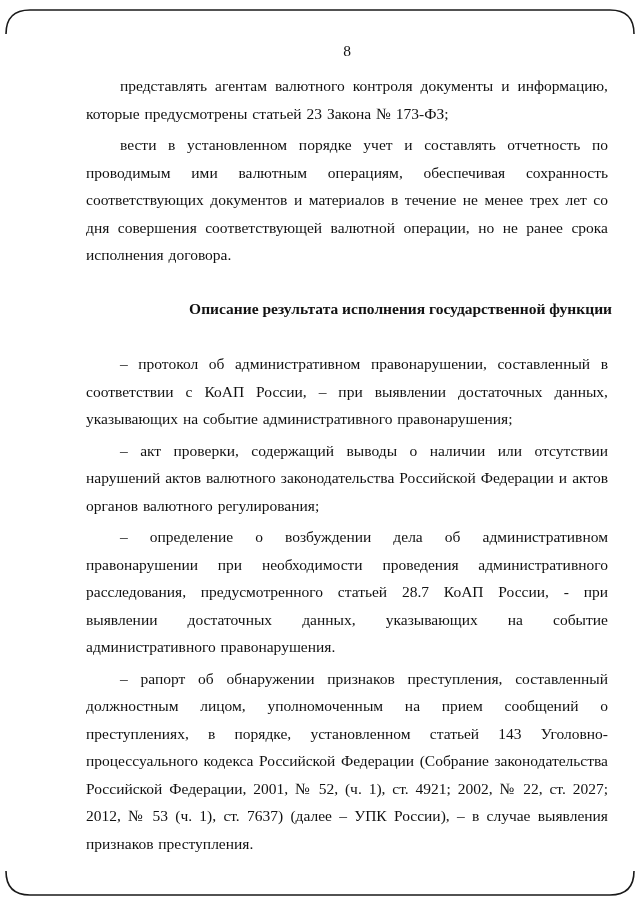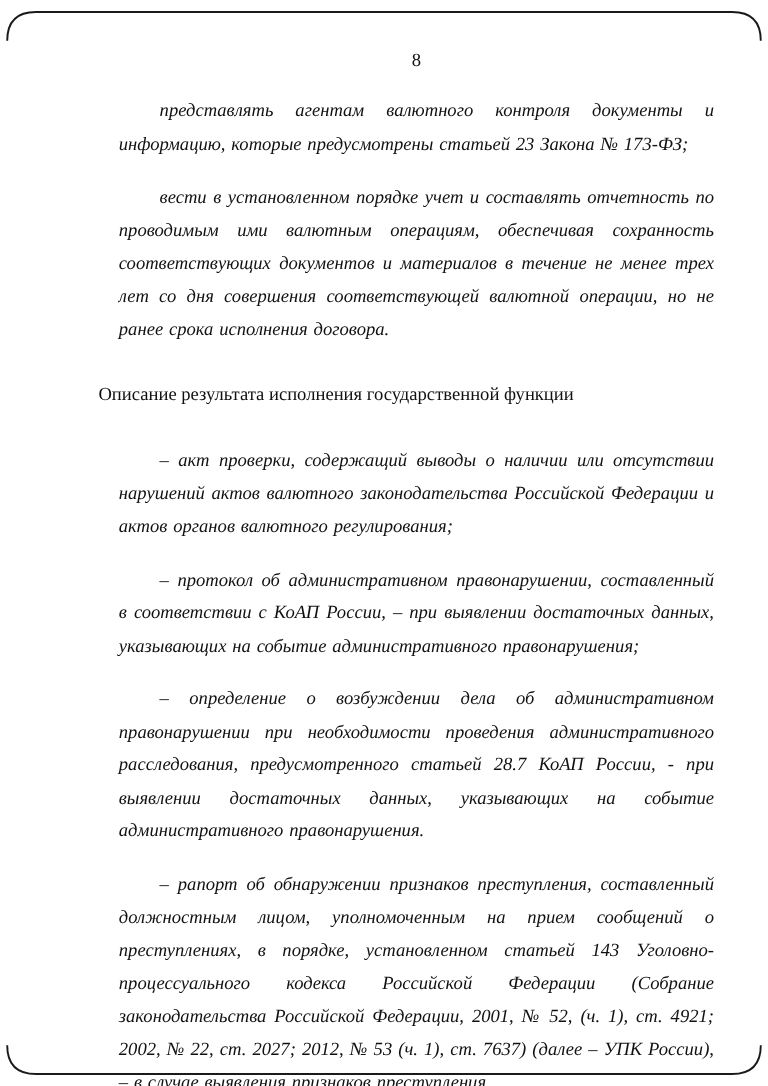--- a/index.html
+++ b/index.html
@@ -32,32 +32,31 @@
     padding: 40px 28px 0 82px;
     font-size: 15.5px;
     line-height: 27.5px;
   }
   .page-number {
     text-align: center;
     margin: 0 0 10px 0;
     line-height: 22px;
   }
   .para {
-    margin: 17px;
+    margin: 4px;
     text-indent: 34px;
     text-align: justify;
     text-align-last: left;
     word-spacing: 1px;
-    font-style: italic;
   }
   .heading {
     margin: 26px 0 28px 0;
     font-size: 15.5px;
-    font-weight: normal;
-    text-align: left;
+    font-weight: bold;
+    text-align: right;
     text-indent: 0;
     line-height: 27.5px;
   }
 </style>
 </head>
 <body>
 
 <div class="page">
 
   <svg class="border-svg" viewBox="0 0 640 905" xmlns="http://www.w3.org/2000/svg">
@@ -69,22 +68,22 @@
 
     <div class="page-number">8</div>
 
     <p class="para">представлять агентам валютного контроля документы и информацию, которые предусмотрены статьей 23 Закона № 173-ФЗ;</p>
 
     <p class="para">вести в установленном порядке учет и составлять отчетность по проводимым ими валютным операциям, обеспечивая сохранность соответствующих документов и материалов в течение не менее трех лет со дня совершения соответствующей валютной операции, но не ранее срока исполнения договора.</p>
 
     <h2 class="heading">Описание результата исполнения государственной функции</h2>
 
 
+    <p class="para">– протокол об административном правонарушении, составленный в соответствии с КоАП России, – при выявлении достаточных данных, указывающих на событие административного правонарушения;</p>
+
     <p class="para">– акт проверки, содержащий выводы о наличии или отсутствии нарушений актов валютного законодательства Российской Федерации и актов органов валютного регулирования;</p>
-
-    <p class="para">– протокол об административном правонарушении, составленный в соответствии с КоАП России, – при выявлении достаточных данных, указывающих на событие административного правонарушения;</p>
 
     <p class="para">– определение о возбуждении дела об административном правонарушении при необходимости проведения административного расследования, предусмотренного статьей 28.7 КоАП России, - при выявлении достаточных данных, указывающих на событие административного правонарушения.</p>
 
     <p class="para">– рапорт об обнаружении признаков преступления, составленный должностным лицом, уполномоченным на прием сообщений о преступлениях, в порядке, установленном статьей 143 Уголовно-процессуального кодекса Российской Федерации (Собрание законодательства Российской Федерации, 2001, № 52, (ч. 1), ст. 4921; 2002, № 22, ст. 2027; 2012, № 53 (ч. 1), ст. 7637) (далее – УПК России), – в случае выявления признаков преступления.</p>
 
   </div>
 </div>
 
 </body></html>

